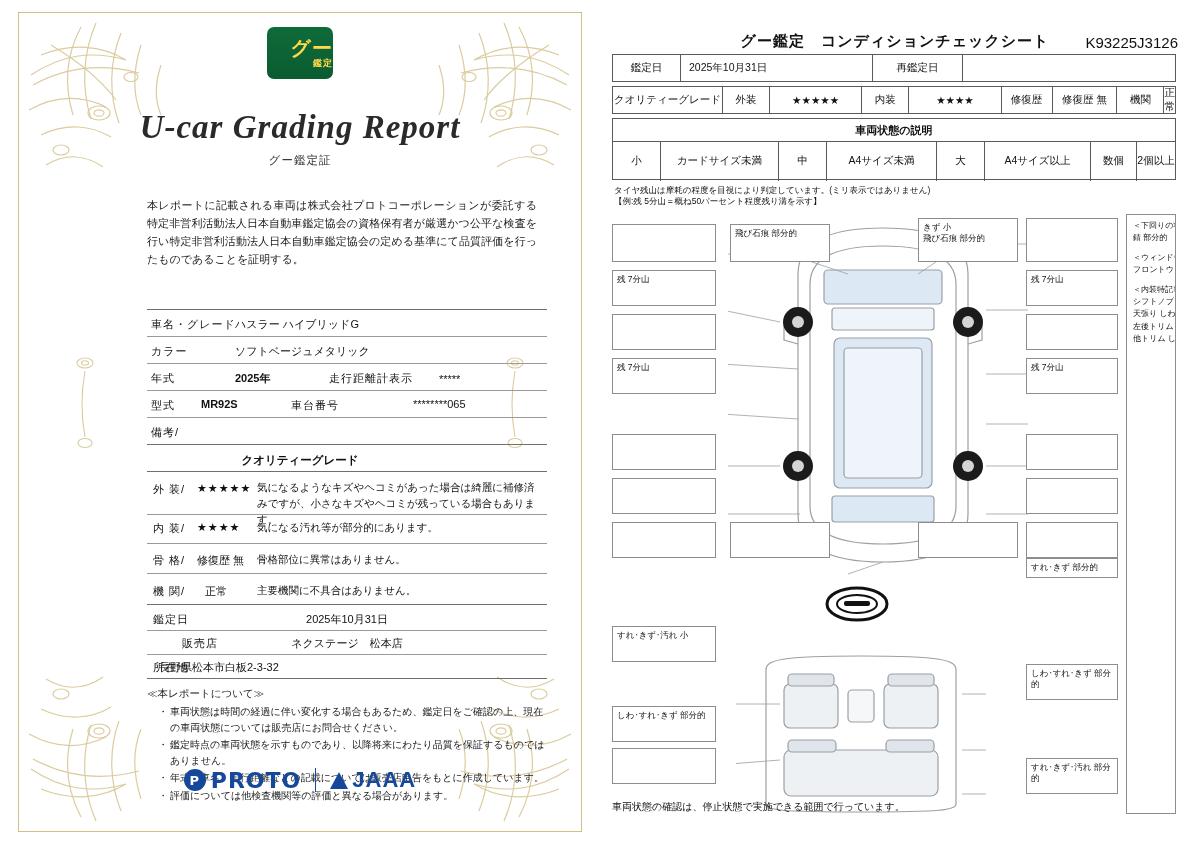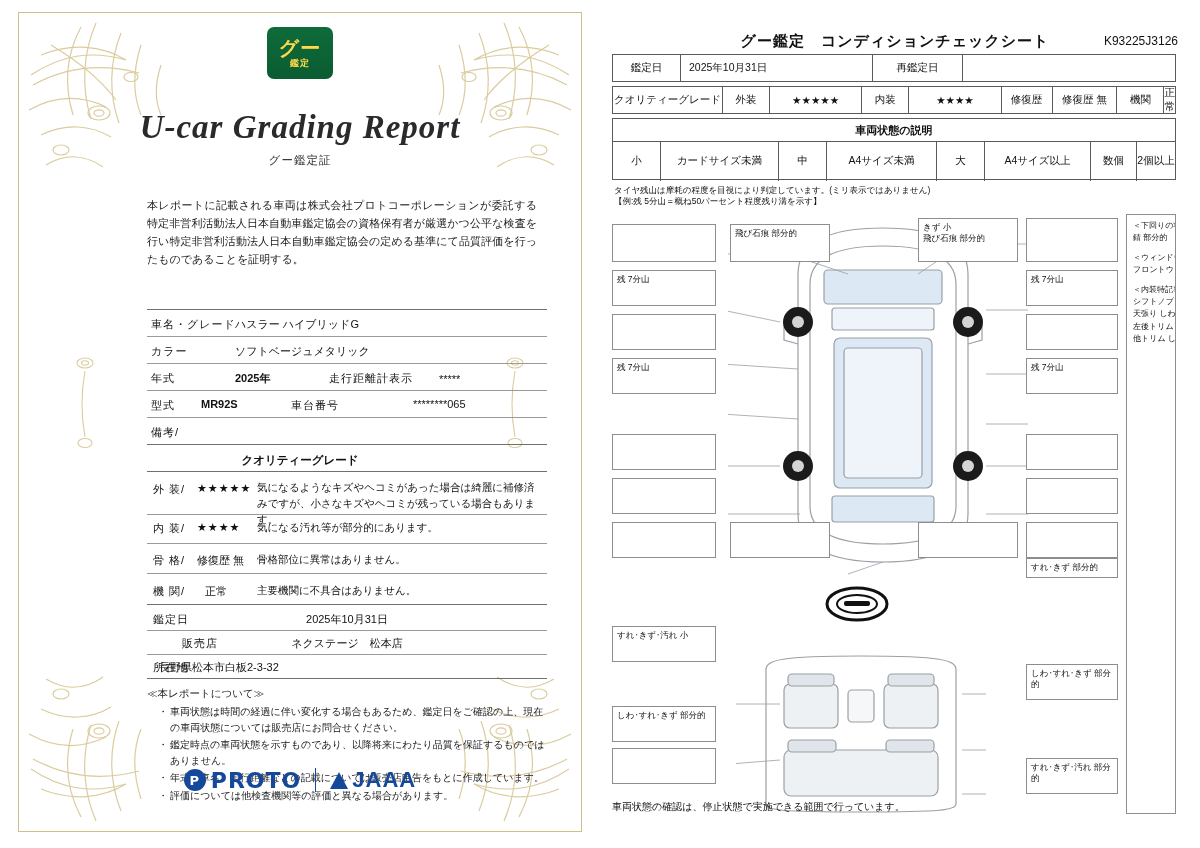--- a/index.html
+++ b/index.html
@@ -20,21 +20,21 @@
     background:#fff;
   }
   .cert-inner{position:absolute;inset:0;}
   .orn{position:absolute;pointer-events:none;opacity:.95;}
   .orn svg{display:block;}
 
   .logo{position:absolute;left:50%;top:14px;transform:translateX(-50%);width:66px;height:58px;}
   .logo .lg-box{
     width:66px;height:52px;border-radius:7px;
     background:linear-gradient(180deg,#0f6b3a 0%,#0a5c31 100%);
-    display:flex;flex-direction:column;align-items:center;justify-content:center;
+    display:flex;flex-direction:column;align-items:flex-end;justify-content:center;
     color:#ffd94a;font-weight:bold;line-height:1.05;
   }
   .logo .lg-g{font-size:20px;letter-spacing:1px;}
   .logo .lg-k{font-size:9px;letter-spacing:1px;}
 
   .title-script{
     position:absolute;left:0;right:0;top:96px;text-align:center;
     font-family:"Liberation Serif", serif;
     font-style:italic;font-weight:bold;
     font-size:33px;color:#2a2a2a;letter-spacing:1px;
@@ -77,21 +77,21 @@
   .brand .pmark{width:22px;height:22px;border-radius:50%;background:#15489b;color:#fff;font-size:13px;display:flex;align-items:center;justify-content:center;}
   .brand .divider{width:1px;height:24px;background:#15489b;}
   .brand .jaaa{display:flex;align-items:center;gap:4px;color:#15489b;font-weight:bold;font-size:22px;letter-spacing:1px;}
   .brand .tri{width:0;height:0;border-left:9px solid transparent;border-right:9px solid transparent;border-bottom:17px solid #15489b;}
 
   
   .sheet{position:absolute;left:606px;top:18px;width:578px;height:800px;}
   .sheet-title{
     position:absolute;left:0;right:0;top:14px;text-align:center;font-size:15px;font-weight:bold;color:#111;letter-spacing:1px;
   }
-  .sheet-code{position:absolute;right:6px;top:16px;font-size:12px;color:#111;padding-left:8px;}
+  .sheet-code{position:absolute;right:6px;top:16px;font-size:15px;color:#111;padding-left:8px;}
 
   .tbl{position:absolute;border:1px solid #5a5a5a;box-sizing:border-box;}
   .cellrow{position:absolute;display:flex;box-sizing:border-box;}
   .cell{
     box-sizing:border-box;border-right:1px solid #5a5a5a;
     display:flex;align-items:center;justify-content:center;
     font-size:10.5px;color:#111;height:100%;
   }
   .cell:last-child{border-right:none;}
   .cell.left{justify-content:flex-start;padding-left:8px;}

